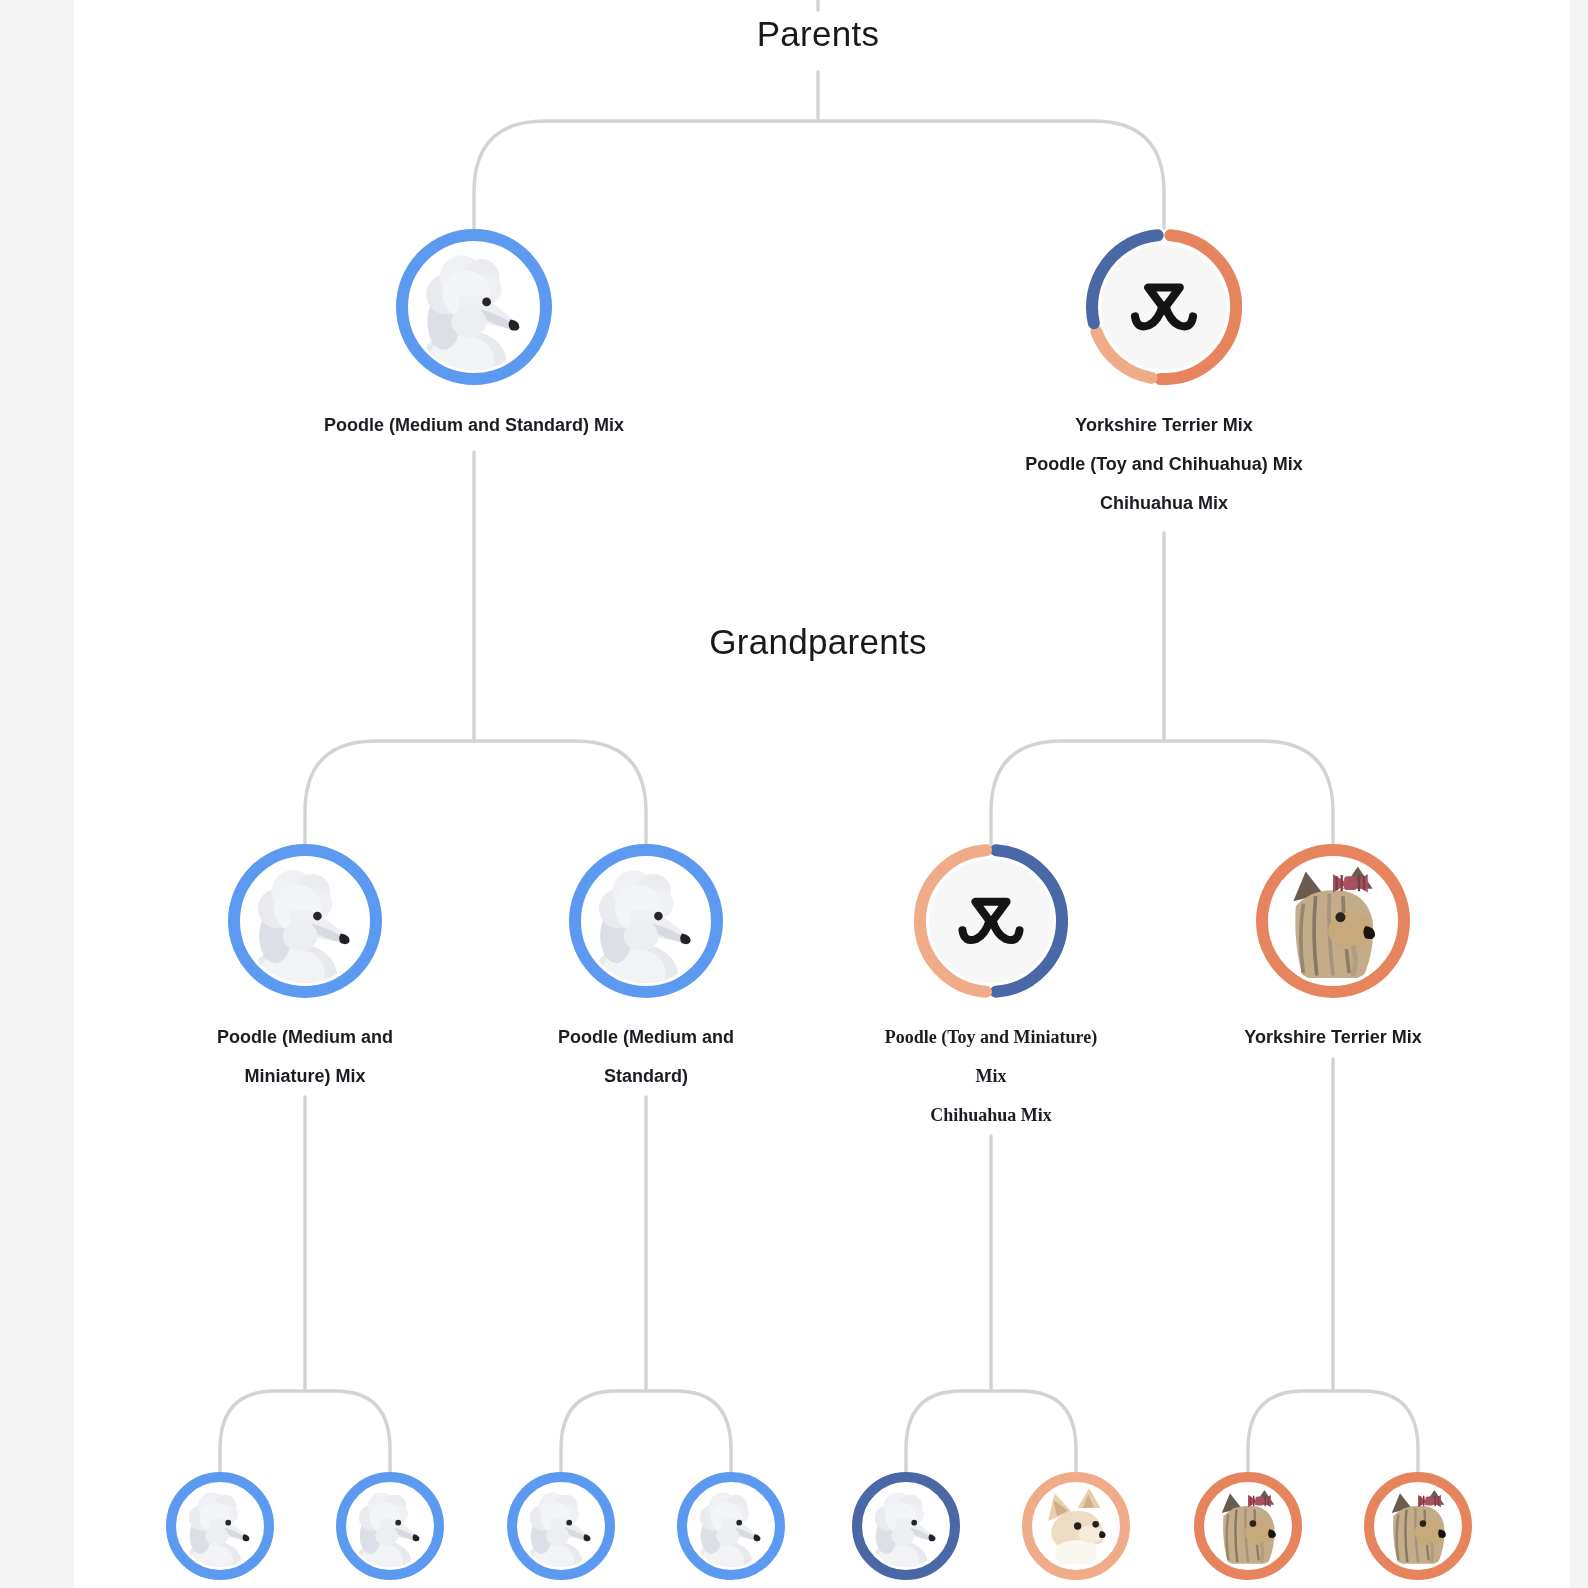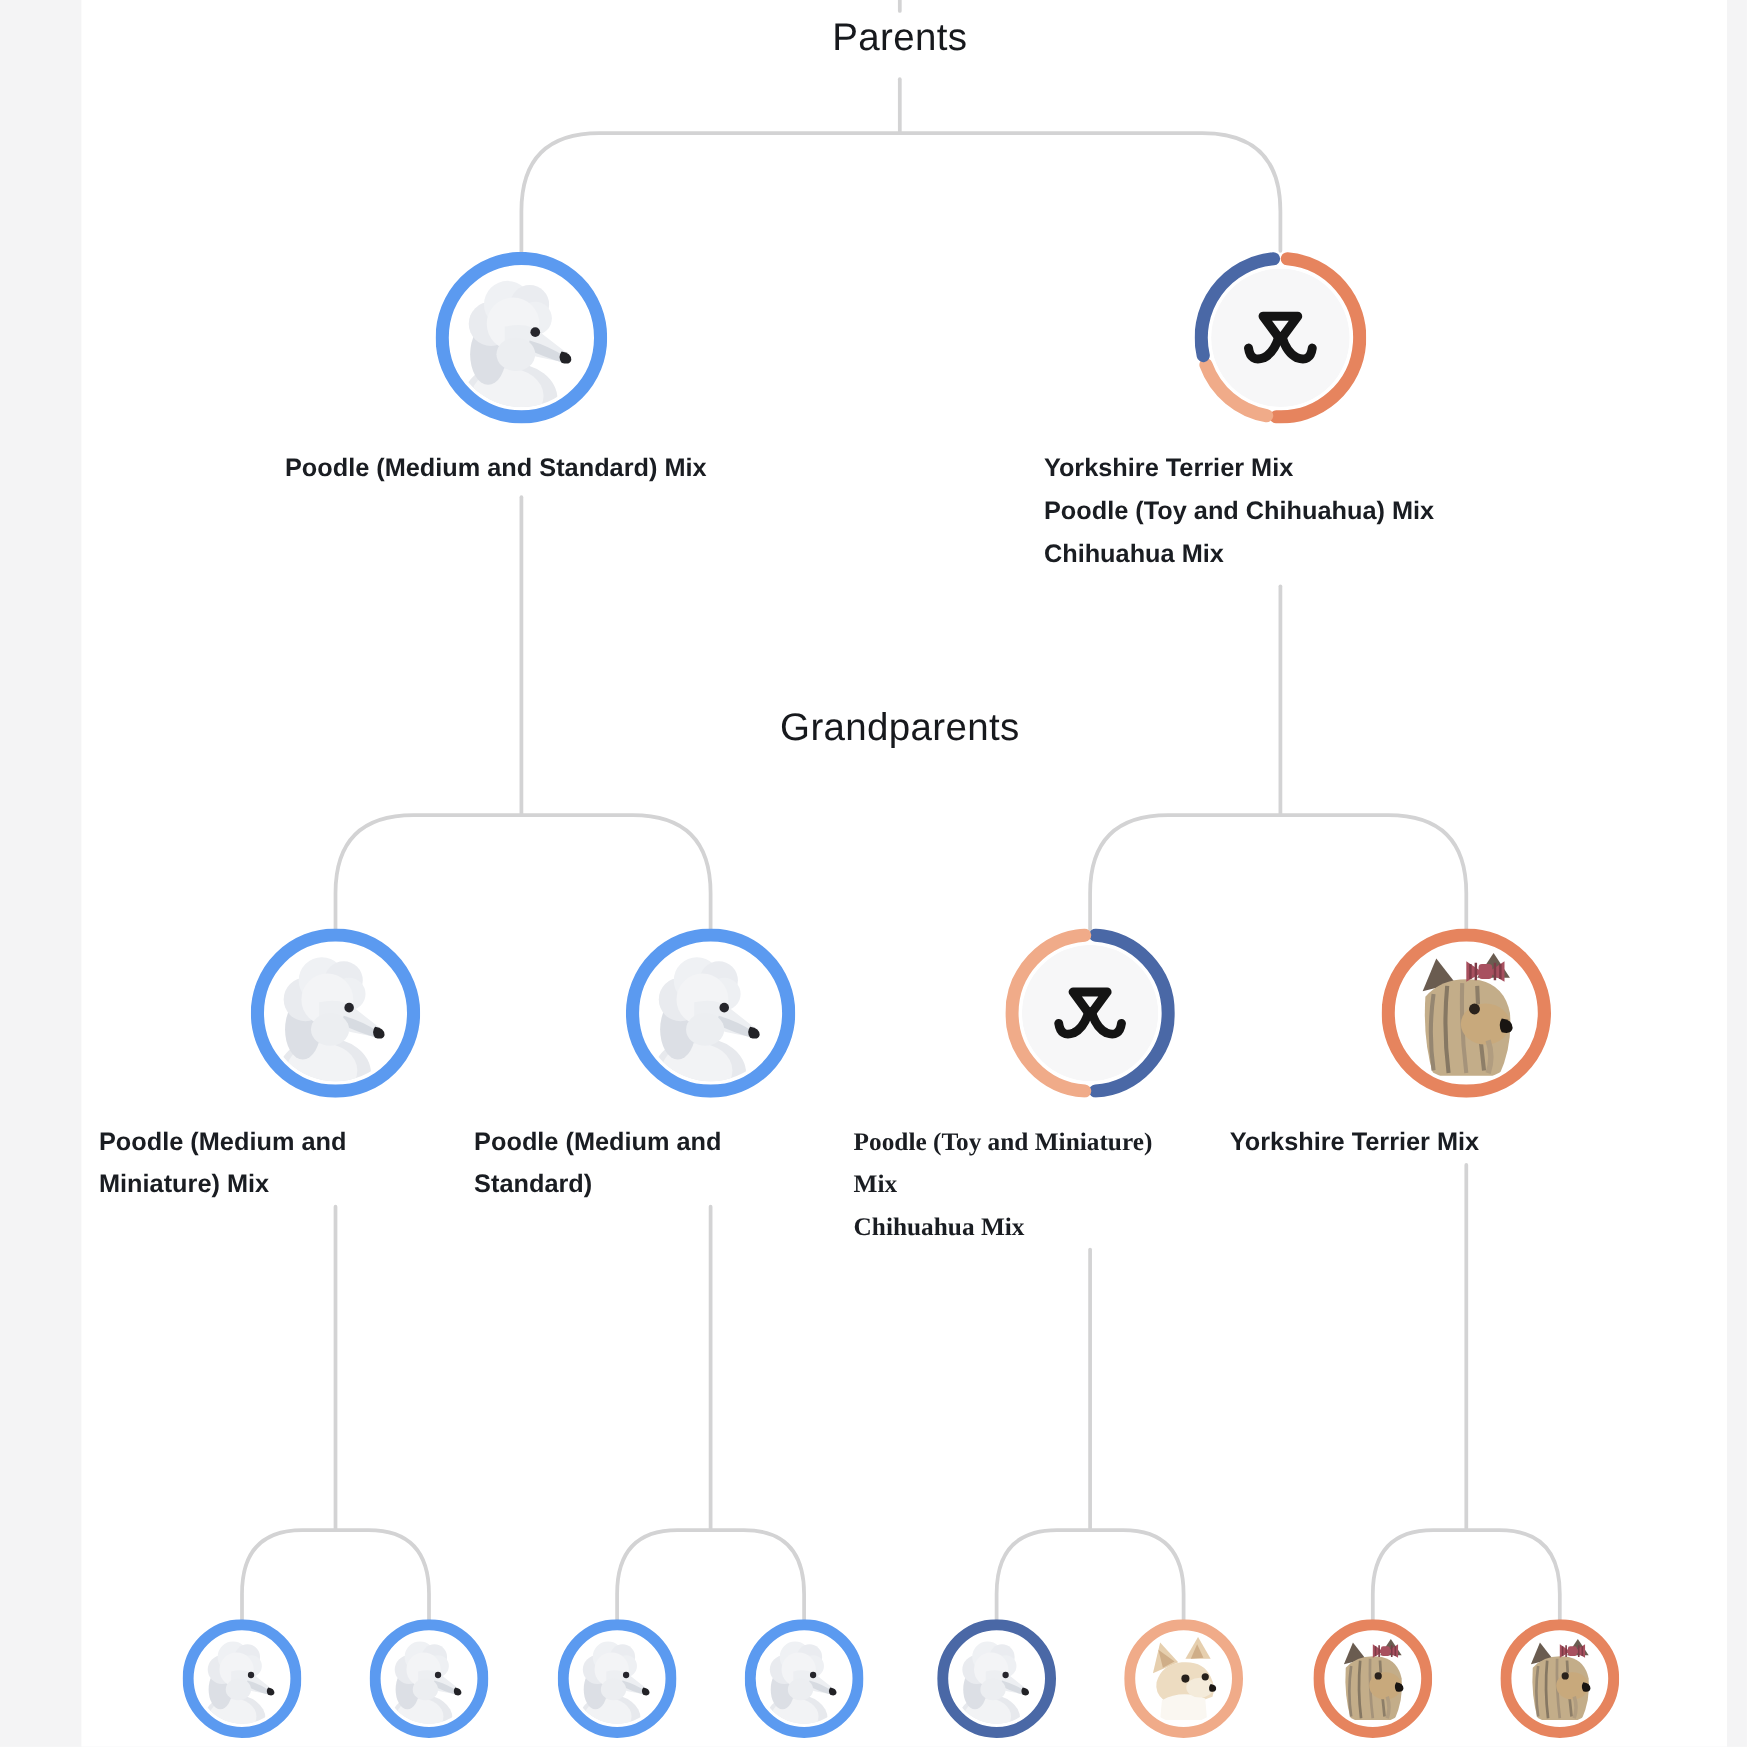--- a/index.html
+++ b/index.html
@@ -5,21 +5,21 @@
   html,body{margin:0;padding:0;background:#f4f4f5;}
   #canvas{position:relative;width:1588px;height:1588px;overflow:hidden;
           font-family:"Liberation Sans",sans-serif;margin-left:28px;}
   #card{position:absolute;left:46px;top:0;width:1496px;height:1588px;background:#ffffff;}
   #connectors{position:absolute;left:0;top:0;z-index:1;}
   .heading{position:absolute;left:790px;transform:translateX(-50%);z-index:3;
            font-size:35px;font-weight:500;color:#17191d;letter-spacing:.3px;white-space:nowrap;}
   .heading-bg{background:#ffffff;padding:0 18px;}
   .node{position:absolute;z-index:2;cursor:pointer;}
   .node svg{display:block;}
-  .label{position:absolute;z-index:2;text-align:left;font-size:23px;font-weight:bold;
+  .label{position:absolute;z-index:2;text-align:center;font-size:18px;font-weight:bold;
          color:#1a1d22;line-height:39px;}
 </style>
 </head>
 <body>
 
 <div id="canvas">
   <div id="card"></div>
 
   <svg id="connectors" width="1588" height="1588" viewBox="0 0 1588 1588">
     <g fill="none" stroke="#d3d3d4" stroke-width="3.4" stroke-linecap="round">
@@ -117,21 +117,21 @@
           <ellipse cx="68" cy="60" rx="15" ry="11" fill="#f4ebda"></ellipse>
           <circle cx="52" cy="50" r="4.5" fill="#26201b"></circle>
           <circle cx="74" cy="48" r="4" fill="#26201b"></circle>
           <path d="M80 56 Q87 57 86 62 Q85 66 79 64 Q77 60 80 56 Z" fill="#1c1815"></path>
         </g>
       </symbol>
     </defs>
   </svg>
 
   <div class="heading" style="top:14px">Parents</div>
-  <div class="heading" style="top:642px">Grandparents</div>
+  <div class="heading" style="top:622px">Grandparents</div>
 
   <div id="nodes">
       <div class="node" style="left: 368px; top: 229px;">
         <svg width="156" height="156" viewBox="0 0 156 156">
           <circle cx="78" cy="78" r="72" fill="none" stroke="#5b9af0" stroke-width="12"></circle>
           <use href="#sym-poodle" x="15" y="15" width="126" height="126"></use>
         </svg>
       </div>
       <div class="label" style="left: 231px; width: 430px; top: 406px;">
         <div>Poodle (Medium and Standard) Mix</div>

